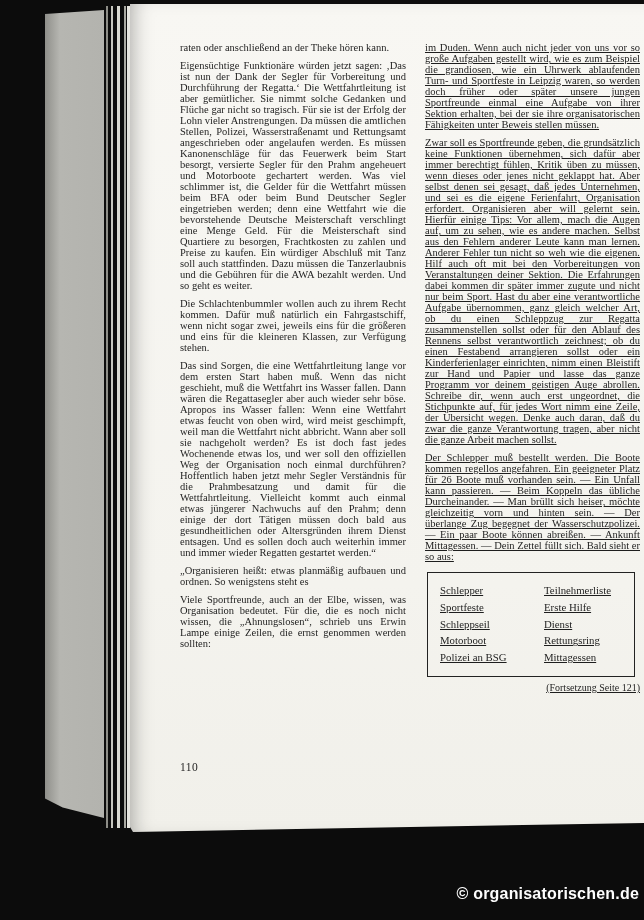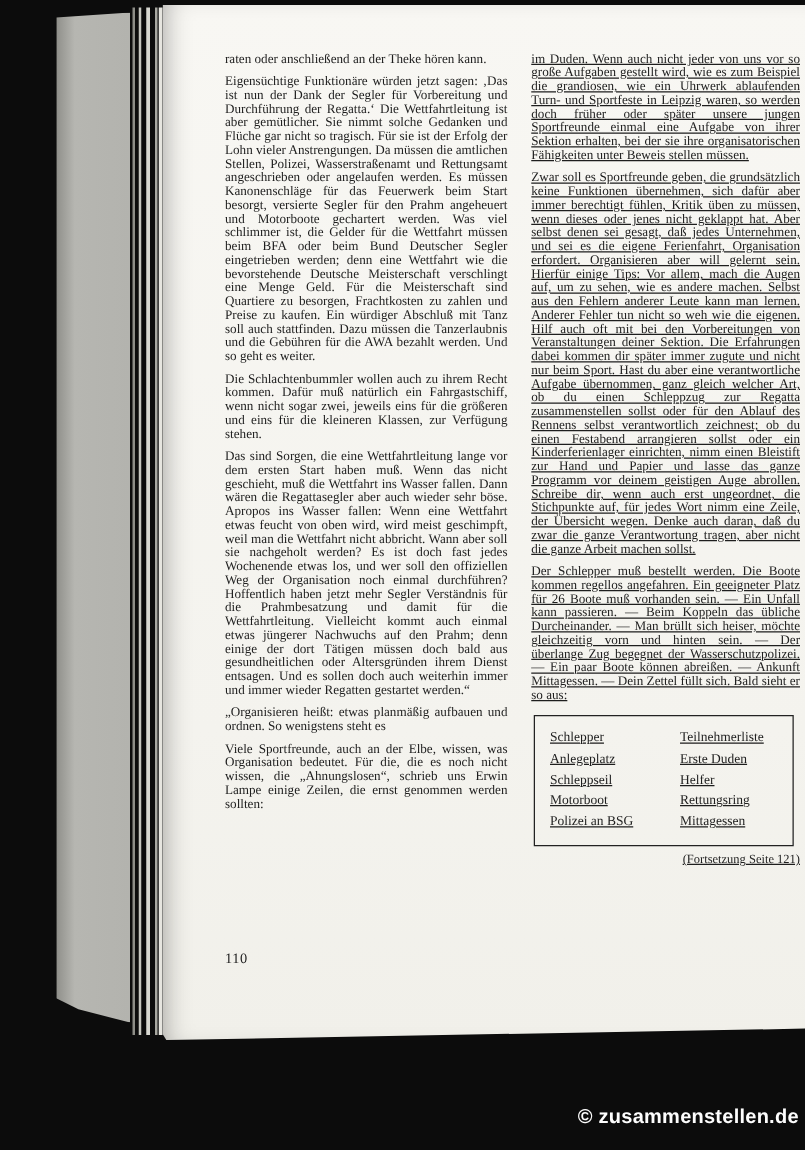--- a/index.html
+++ b/index.html
@@ -95,27 +95,27 @@
           </div>
 
         <div class="checklist">
 
             <div class="trow">
               <span class="c1">Schlepper</span>
               <span class="c2">Teilnehmerliste</span>
             </div>
 
             <div class="trow">
-              <span class="c1">Anlegeplatz</span>
-              <span class="c2">Erste Duden</span>
+              <span class="c1">Sportfeste</span>
+              <span class="c2">Erste Hilfe</span>
             </div>
 
             <div class="trow">
               <span class="c1">Schleppseil</span>
-              <span class="c2">Helfer</span>
+              <span class="c2">Dienst</span>
             </div>
 
             <div class="trow">
               <span class="c1">Motorboot</span>
               <span class="c2">Rettungsring</span>
             </div>
 
             <div class="trow">
               <span class="c1">Polizei an BSG</span>
               <span class="c2">Mittagessen</span>
@@ -123,14 +123,14 @@
           </div>
 
         <div class="continuation">(Fortsetzung Seite 121)</div>
       </div>
 
     </div>
 
     <div class="page-num">110</div>
   </div>
 
-  <div class="watermark">© zusammenstellen.de</div>
+  <div class="watermark">© organisatorischen.de</div>
 </div>
 
 </body></html>

